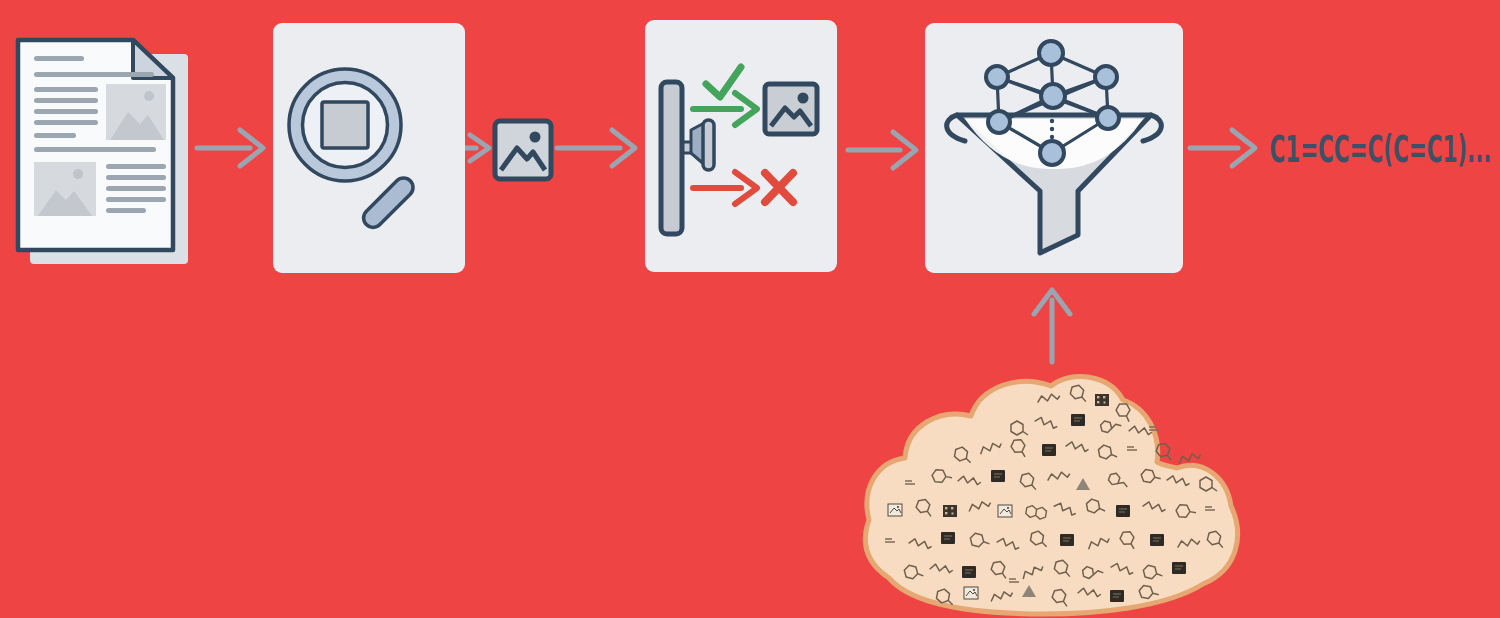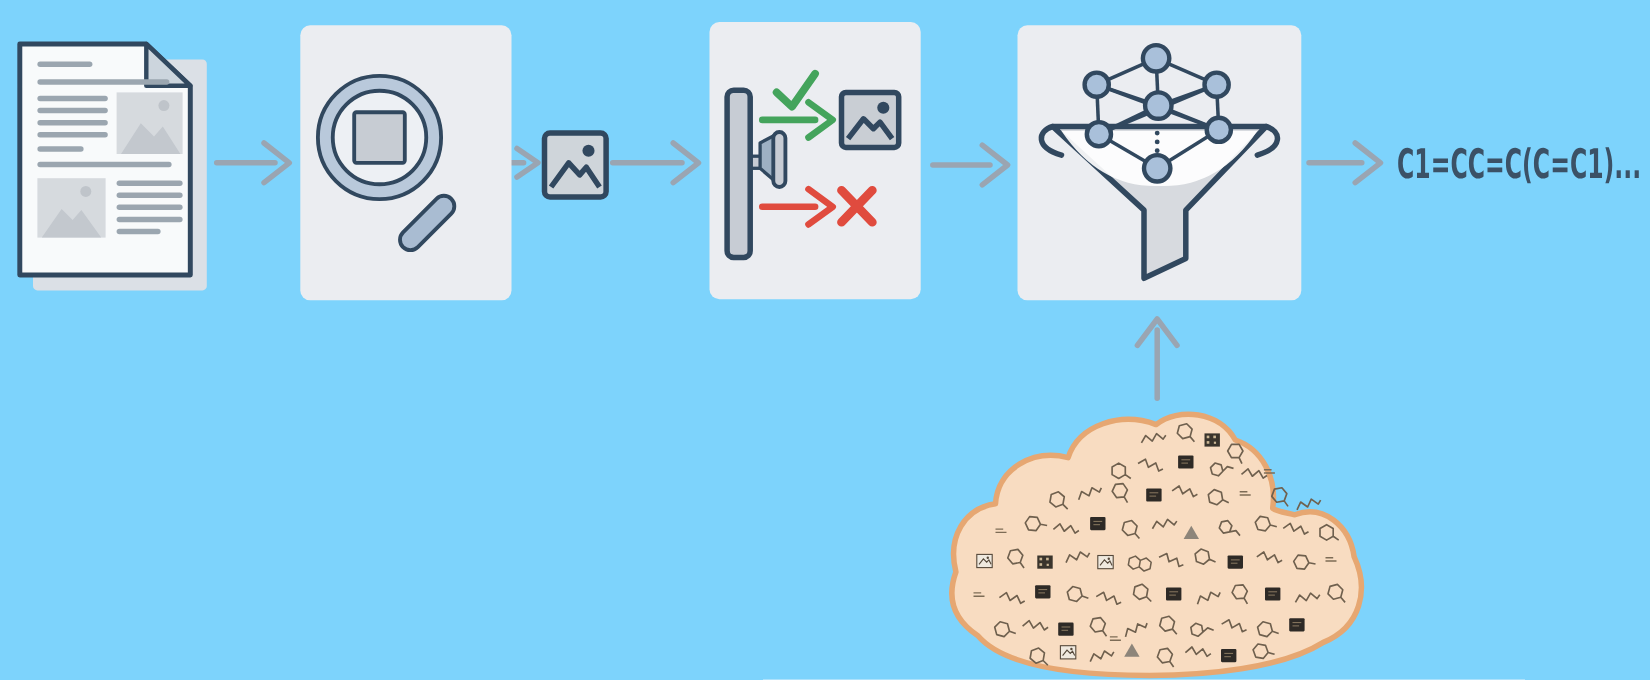--- a/index.html
+++ b/index.html
@@ -1,16 +1,16 @@
 <!DOCTYPE html>
 <html><head>
 <meta charset="utf-8">
 <style>
   html,body{margin:0;padding:0;background:#fdfcfb;}
-  .canvas{position:relative;width:1500px;height:618px;background:#7dd3fc;overflow:hidden;
+  .canvas{position:relative;width:1500px;height:618px;background:#ef4444;overflow:hidden;
           font-family:"DejaVu Sans","Liberation Sans",sans-serif;}
   svg{display:block;}
   .smiles{font-family:"DejaVu Sans","Liberation Sans",sans-serif;font-weight:bold;fill:#3b5166;}
 </style>
 </head>
 <body>
 
 <div class="canvas">
 <svg width="1500" height="618" viewBox="0 0 1500 618">
 

